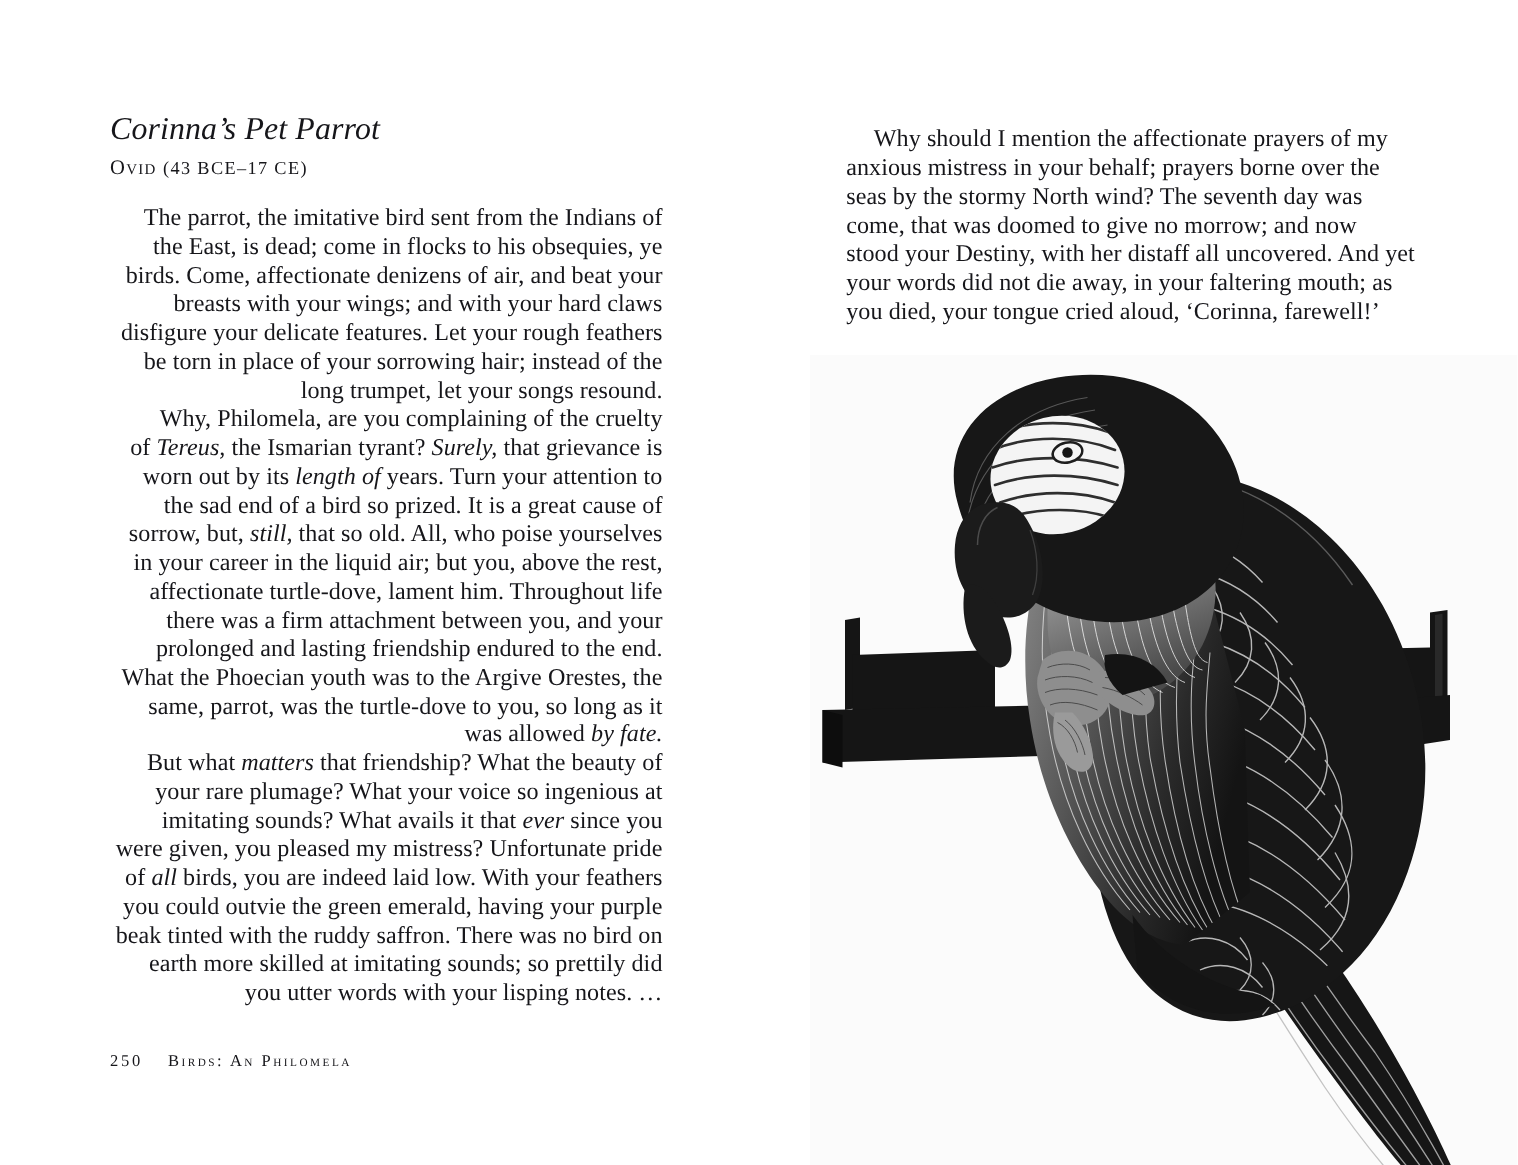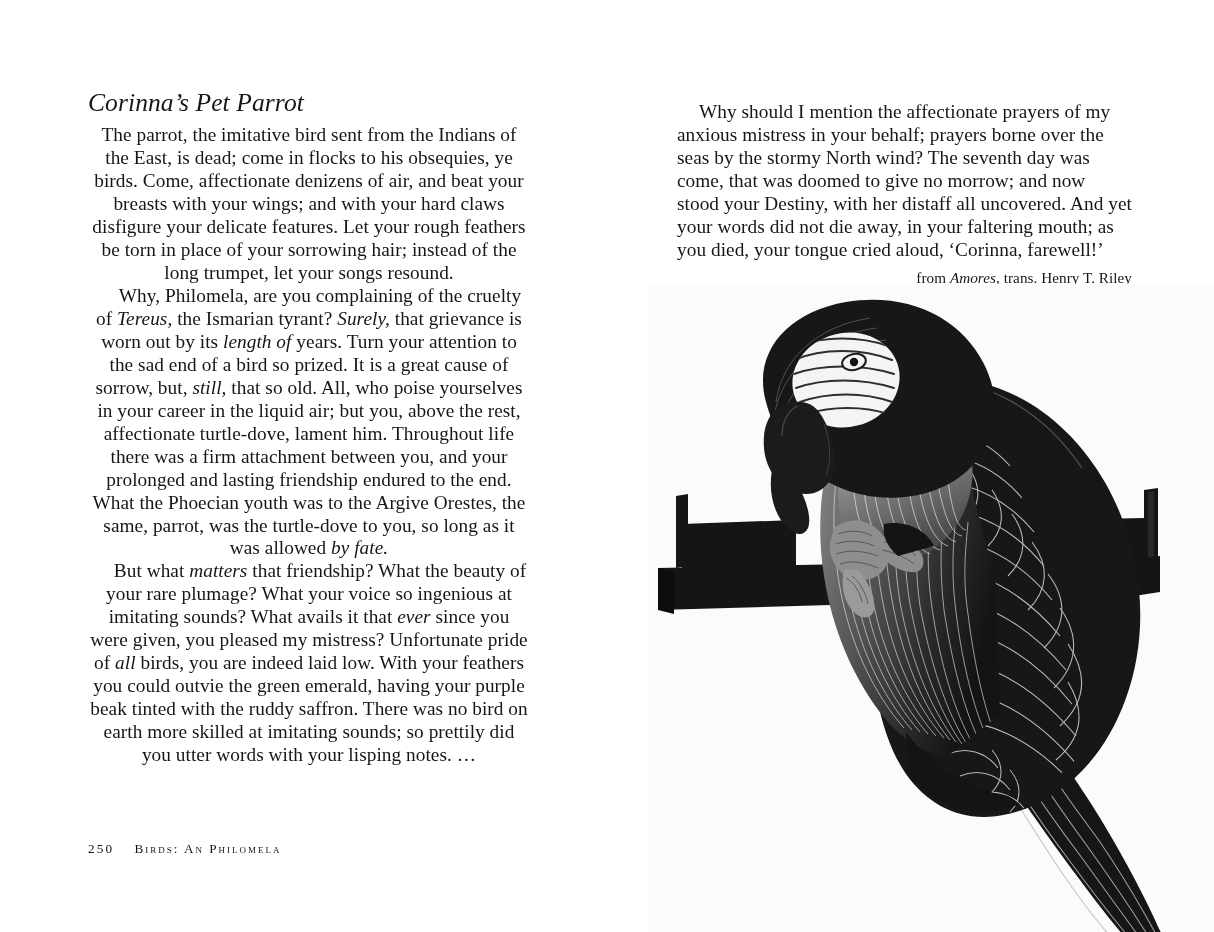--- a/index.html
+++ b/index.html
@@ -50,21 +50,21 @@
     font-variant: small-caps;
     margin: 0 0 20px 0;
     font-weight: 400;
   }
   .byline .dates { font-size: 14.6px; letter-spacing: 1.1px; }
 
   .body-text p {
     margin: 0;
     font-size: 19.3px;
     line-height: 22.95px;
-    text-align: center;
+    text-align: right;
     letter-spacing: .05px;
   }
   .body-text p + p { text-indent: 22px; }
   .body-text em { font-style: italic; }
 
   .folio {
     position: absolute;
     left: 88px;
     top: 841px;
     font-size: 13.2px;
@@ -118,41 +118,42 @@
 <body>
 
 <div class="spread">
 
   <div class="page-left">
 
     <div class="left-col">
 
       <h1 class="piece-title">Corinna’s Pet Parrot</h1>
 
+      <div class="byline">
+        <span>Ovid</span>
+        <span class="dates">(43 BCE–17 CE)</span>
+      </div>
 
       <div class="body-text">
         <p><span>The parrot, the imitative bird sent from the Indians of the East, is dead; come in flocks to his obsequies, ye birds. Come, affectionate denizens of air, and beat your breasts with your wings; and with your hard claws disfigure your delicate features. Let your rough feathers be torn in place of your sorrowing hair; instead of the long trumpet, let your songs resound.</span></p>
         <p><span>Why, Philomela, are you complaining of the cruelty of </span><em>Tereus,</em><span> the Ismarian tyrant? </span><em>Surely,</em><span> that grievance is worn out by its </span><em>length of</em><span> years. Turn your attention to the sad end of a bird so prized. It is a great cause of sorrow, but, </span><em>still,</em><span> that so old. All, who poise yourselves in your career in the liquid air; but you, above the rest, affectionate turtle-dove, lament him. Throughout life there was a firm attachment between you, and your prolonged and lasting friendship endured to the end. What the Phoecian youth was to the Argive Orestes, the same, parrot, was the turtle-dove to you, so long as it was allowed </span><em>by fate.</em></p>
         <p><span>But what </span><em>matters</em><span> that friendship? What the beauty of your rare plumage? What your voice so ingenious at imitating sounds? What avails it that </span><em>ever</em><span> since you were given, you pleased my mistress? Unfortunate pride of </span><em>all</em><span> birds, you are indeed laid low. With your feathers you could outvie the green emerald, having your purple beak tinted with the ruddy saffron. There was no bird on earth more skilled at imitating sounds; so prettily did you utter words with your lisping notes. …</span></p>
       </div>
     </div>
 
     <div class="folio">
       <span class="pagenum">250</span><span>Birds: An Philomela</span>
     </div>
   </div>
 
   <div class="page-right">
 
     <div class="right-col">
       <p>Why should I mention the affectionate prayers of my anxious mistress in your behalf; prayers borne over the seas by the stormy North wind? The seventh day was come, that was doomed to give no morrow; and now stood your Destiny, with her distaff all uncovered. And yet your words did not die away, in your faltering mouth; as you died, your tongue cried aloud, ‘Corinna, farewell!’</p>
 
-      <div class="attribution">
-        <span>from </span><em>Amores</em><span>, trans. Henry T. Riley</span>
-      </div>
     </div>
 
     <div class="plate">
       <svg viewBox="0 0 566 661" preserveAspectRatio="xMidYMid meet">
         <defs>
 
           <linearGradient id="breastGrad" x1="0" y1="0" x2="1" y2="0.5">
             <stop offset="0%" stop-color="#8c8c8c"></stop>
             <stop offset="35%" stop-color="#5e5e5e"></stop>
             <stop offset="75%" stop-color="#2a2a2a"></stop>

